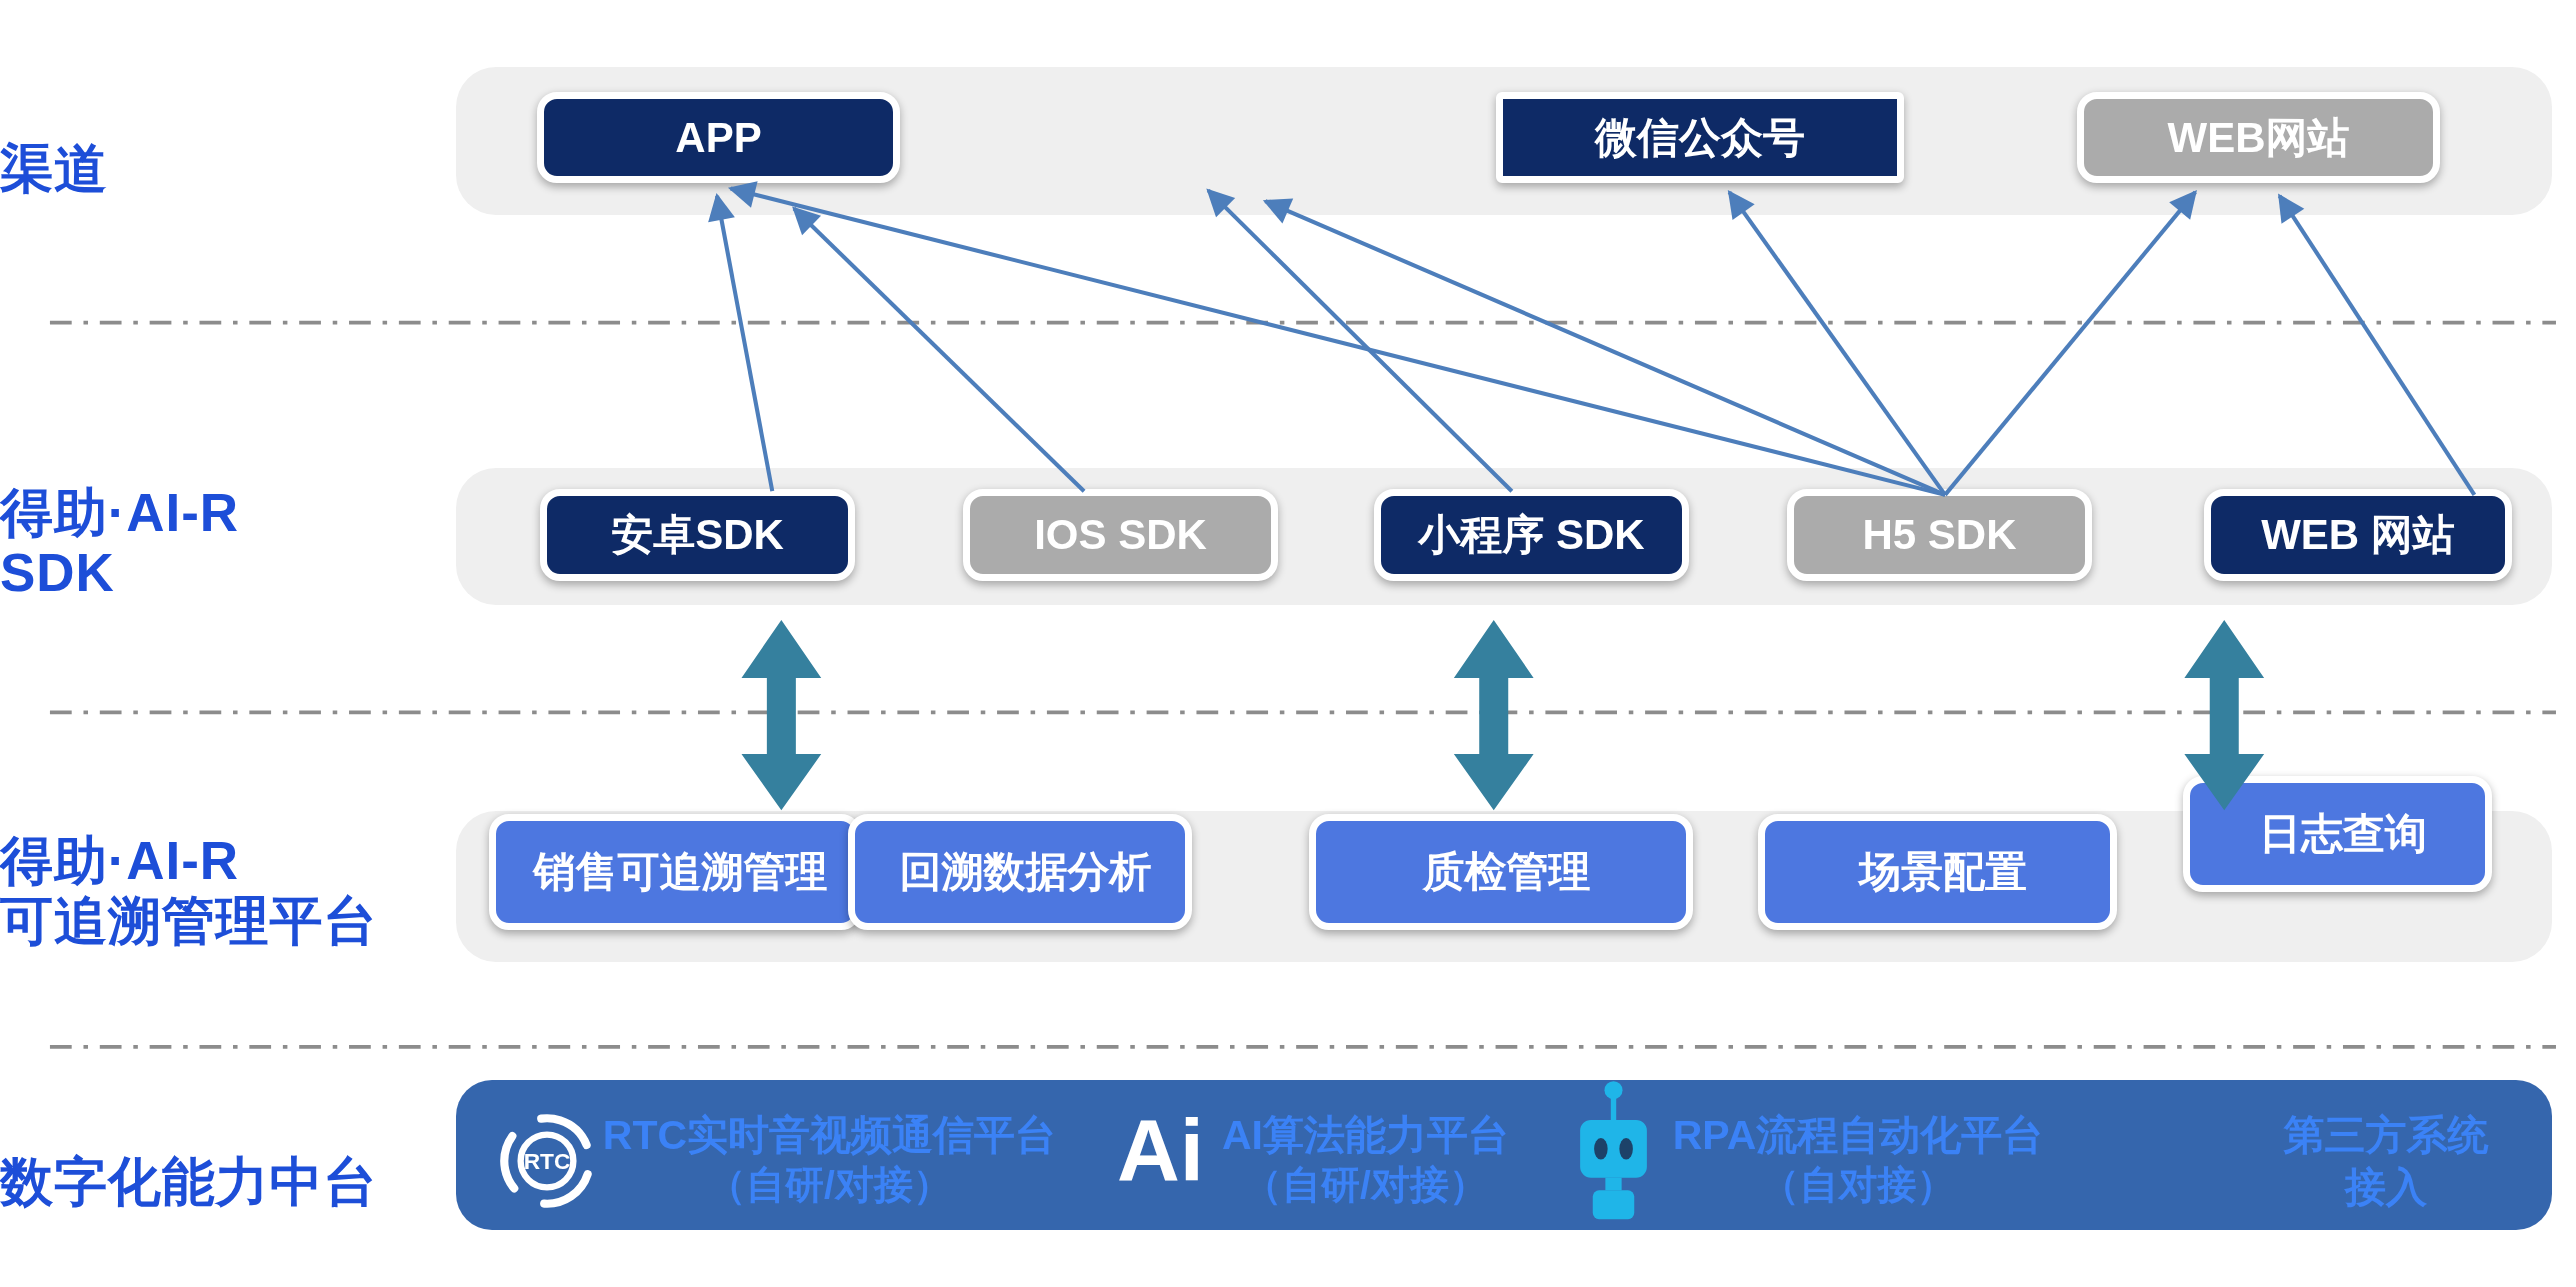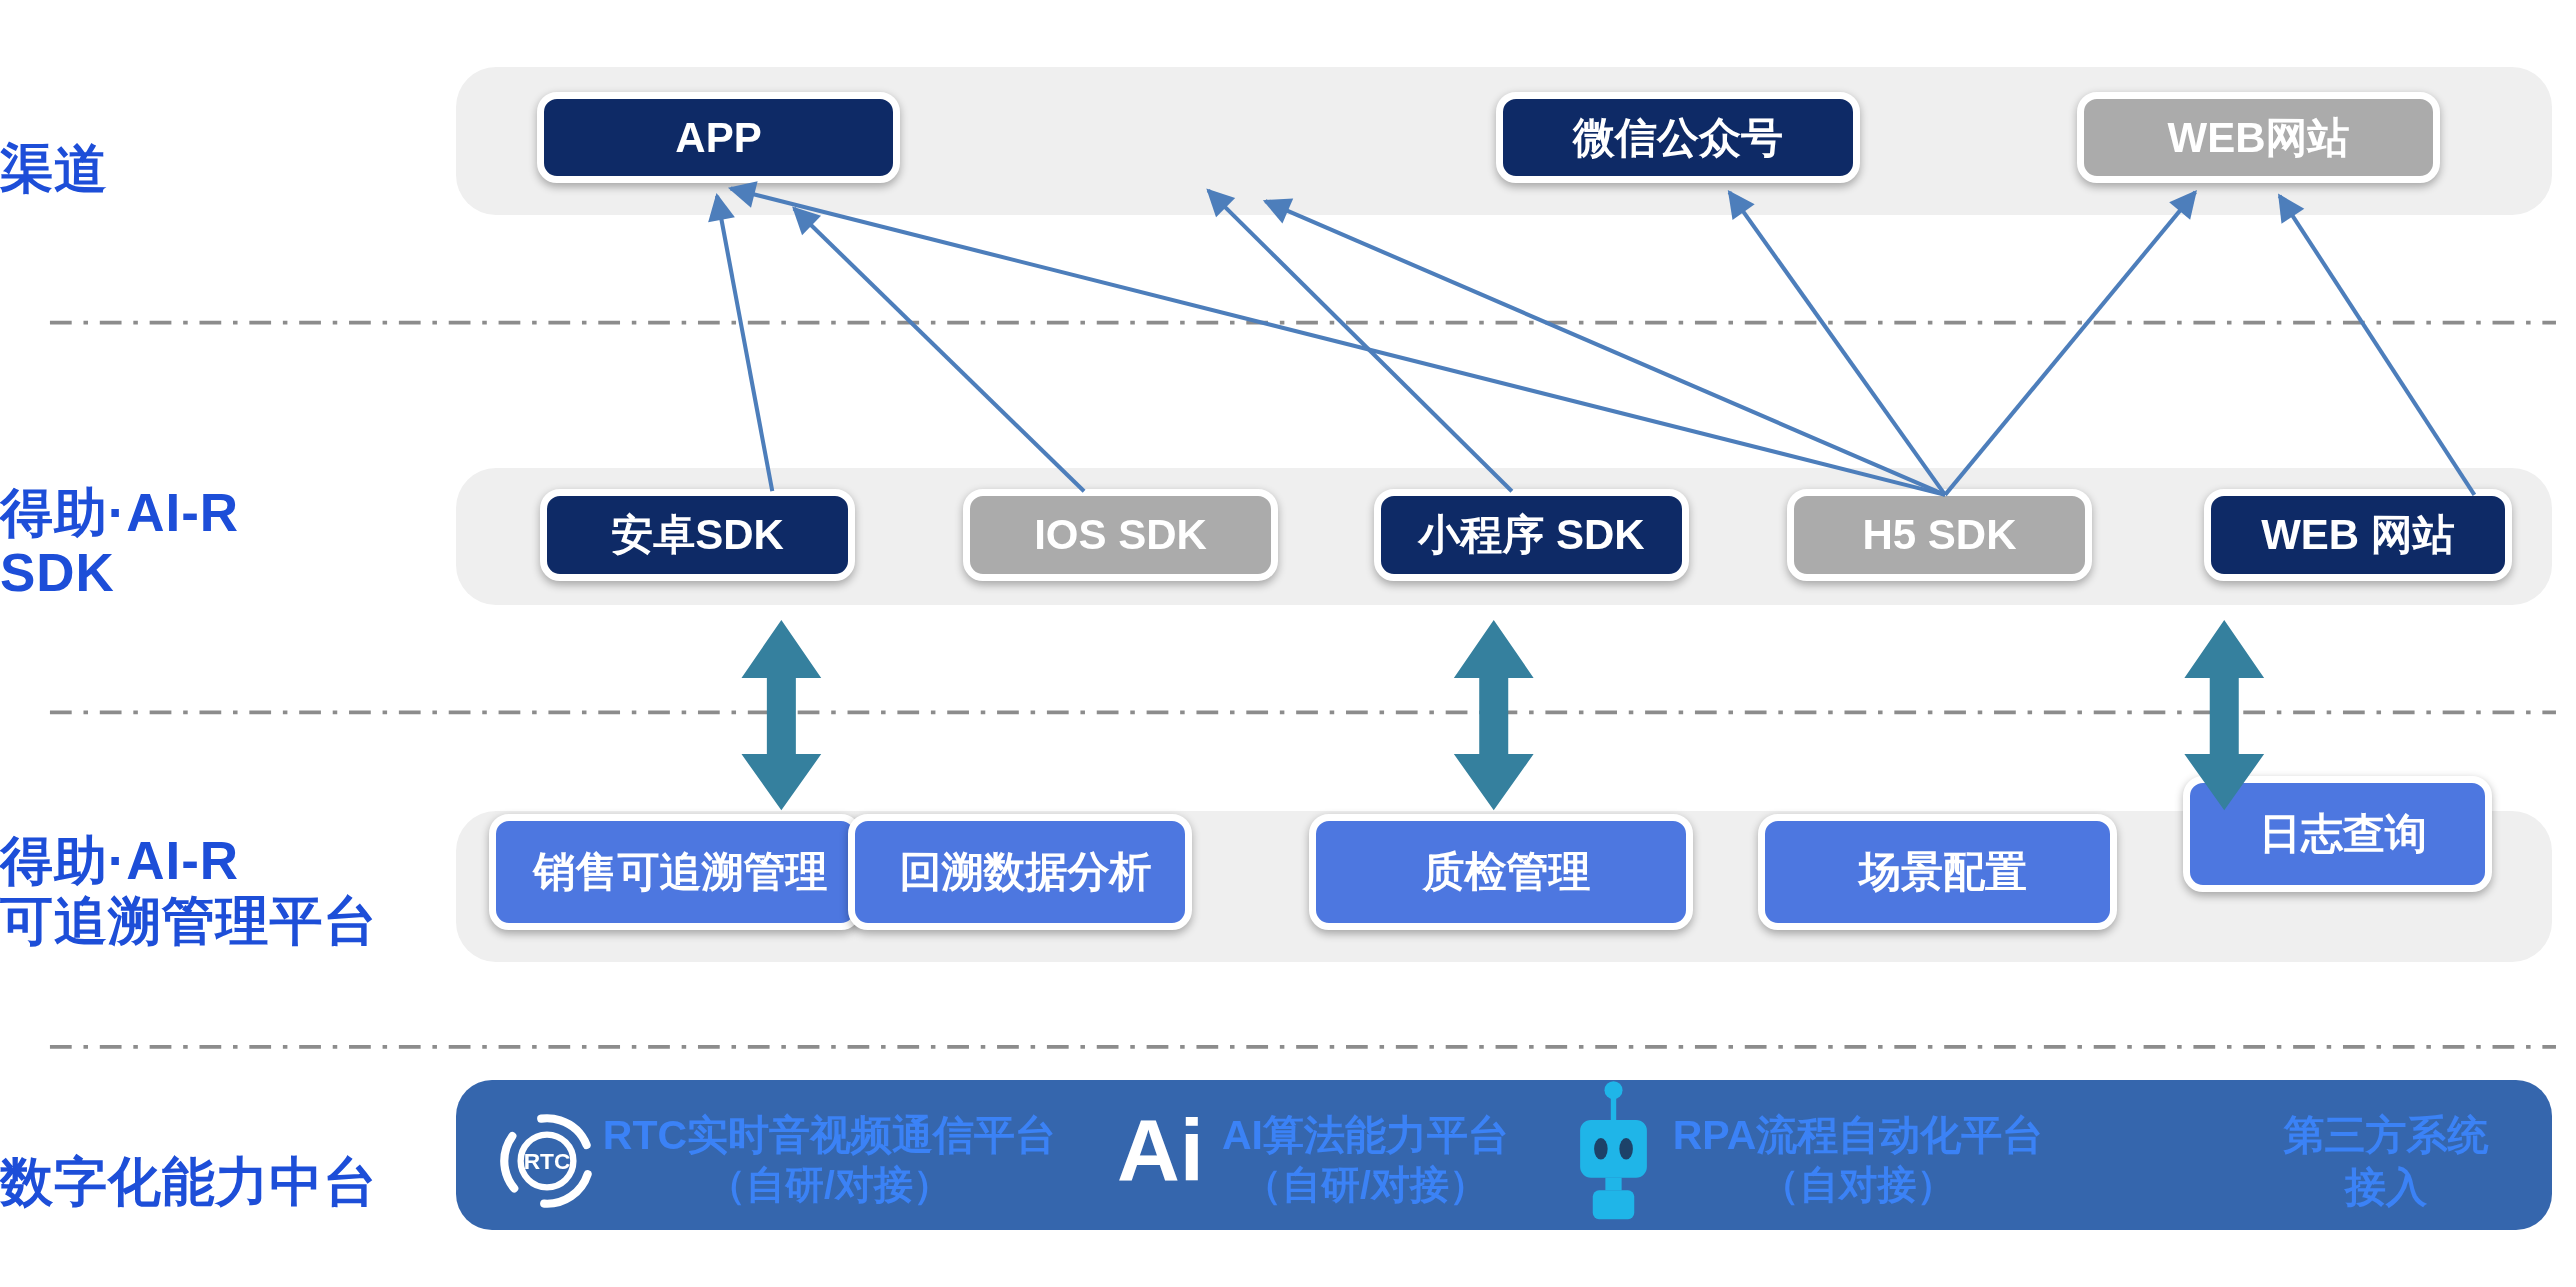--- a/index.html
+++ b/index.html
@@ -50,21 +50,21 @@
   </div>
 
   <div class="rowlabel" style="top:1140px;">数字化能力中台</div>
 
   <div class="band b1"></div>
   <div class="band b2"></div>
   <div class="band b3"></div>
   <div class="band b4"></div>
 
   <div class="box navy" style="left:537px;top:92px;width:363px;height:91px;">APP</div>
-  <div class="box navy" style="left:1496px;top:92px;width:364px;height:91px;">微信公众号</div>
+  <div class="box navy" style="left:1496px;top:92px;width:408px;height:91px;border-radius:6px;">微信公众号</div>
   <div class="box grayb" style="left:2077px;top:92px;width:363px;height:91px;">WEB网站</div>
 
   <div class="box navy" style="left:540px;top:489px;width:315px;height:92px;">安卓SDK</div>
   <div class="box grayb" style="left:963px;top:489px;width:315px;height:92px;">IOS SDK</div>
   <div class="box navy" style="left:1374px;top:489px;width:315px;height:92px;">小程序 SDK</div>
   <div class="box grayb" style="left:1787px;top:489px;width:305px;height:92px;">H5 SDK</div>
   <div class="box navy" style="left:2204px;top:489px;width:308px;height:92px;">WEB 网站</div>
 
   <div class="box blueb" style="left:489px;top:814px;width:372px;height:116px;">销售可追溯管理</div>
   <div class="box blueb" style="left:848px;top:814px;width:344px;height:116px;">回溯数据分析</div>

